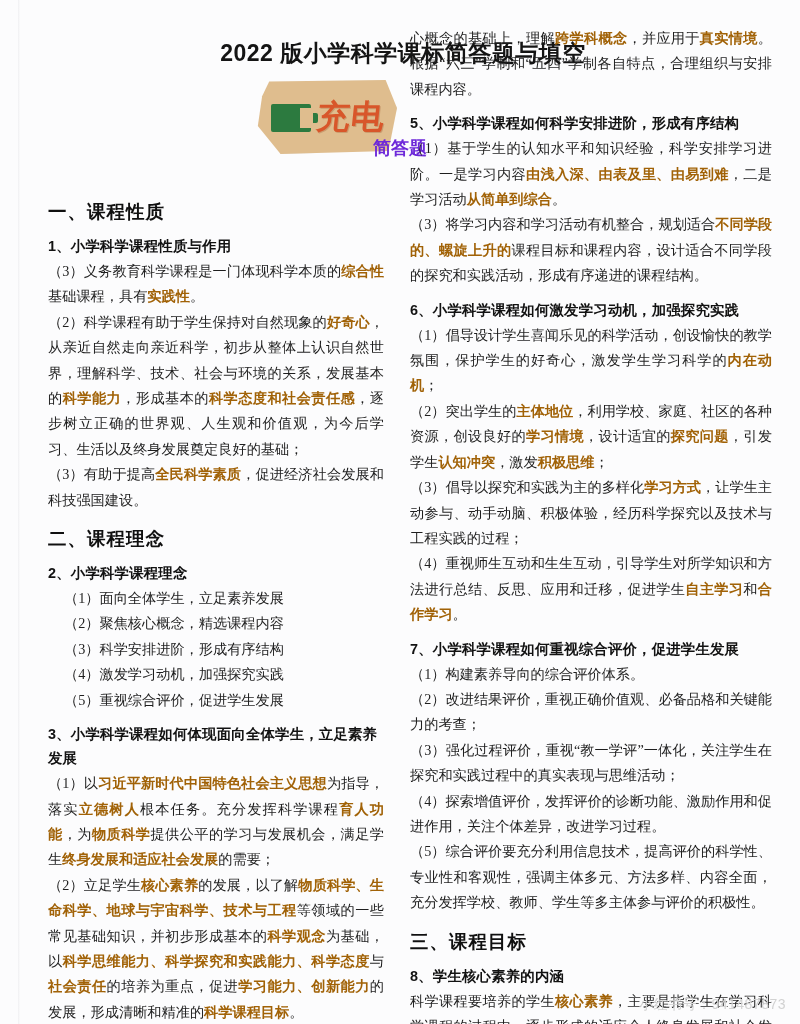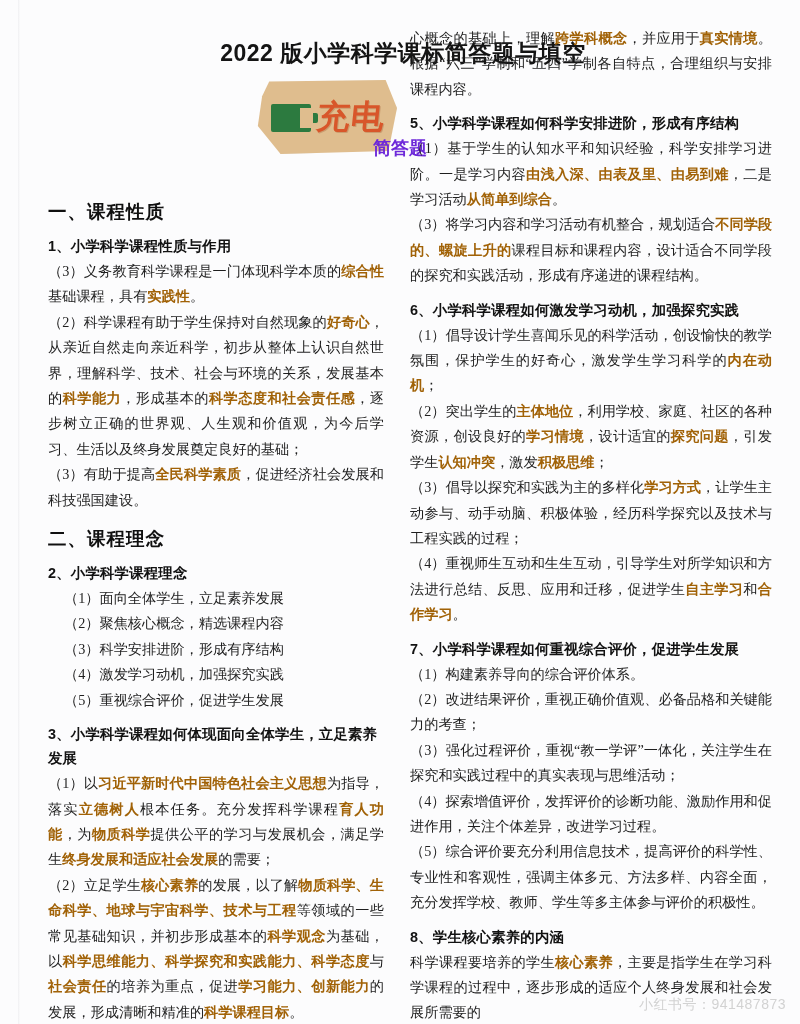--- a/index.html
+++ b/index.html
@@ -245,20 +245,21 @@
       <p class="para"><span>（4）重视师生互动和生生互动，引导学生对所学知识和方法进行总结、反思、应用和迁移，促进学生</span><em class="hl">自主学习</em><span>和</span><em class="hl">合作学习</em><span>。</span></p>
 
       <h3 class="q-head">7、小学科学课程如何重视综合评价，促进学生发展</h3>
 
       <p class="para">（1）构建素养导向的综合评价体系。</p>
       <p class="para">（2）改进结果评价，重视正确价值观、必备品格和关键能力的考查；</p>
       <p class="para">（3）强化过程评价，重视“教一学评”一体化，关注学生在探究和实践过程中的真实表现与思维活动；</p>
       <p class="para">（4）探索增值评价，发挥评价的诊断功能、激励作用和促进作用，关注个体差异，改进学习过程。</p>
       <p class="para">（5）综合评价要充分利用信息技术，提高评价的科学性、专业性和客观性，强调主体多元、方法多样、内容全面，充分发挥学校、教师、学生等多主体参与评价的积极性。</p>
 
+      <h2 class="sec-head">三、课程目标</h2>
 
       <h3 class="q-head">8、学生核心素养的内涵</h3>
 
       <p class="para"><span>科学课程要培养的学生</span><em class="hl">核心素养</em><span>，主要是指学生在学习科学课程的过程中，逐步形成的适应个人终身发展和社会发展所需要的</span></p>
 
     </div>
   </div>
 
   <div class="watermark">小红书号：941487873</div>
 </div>

